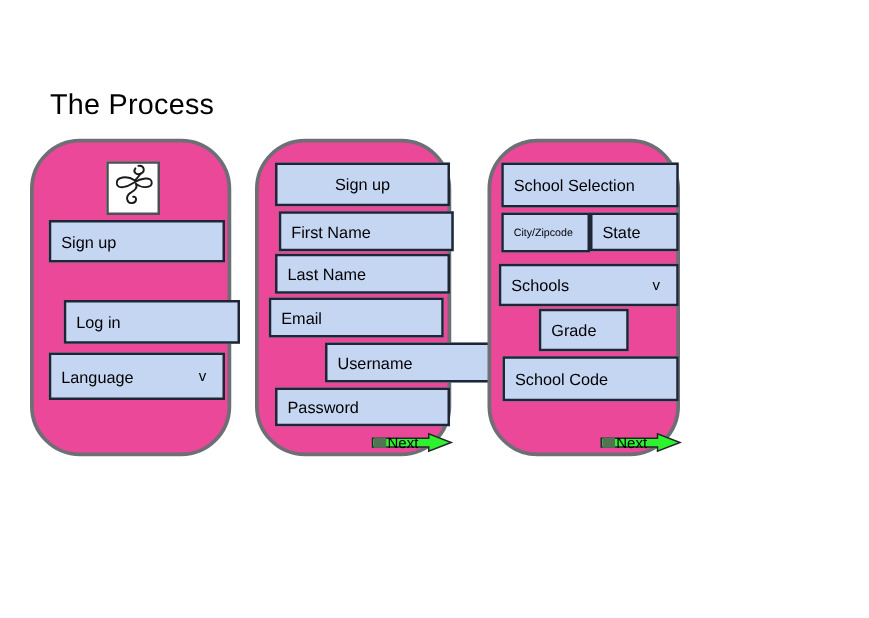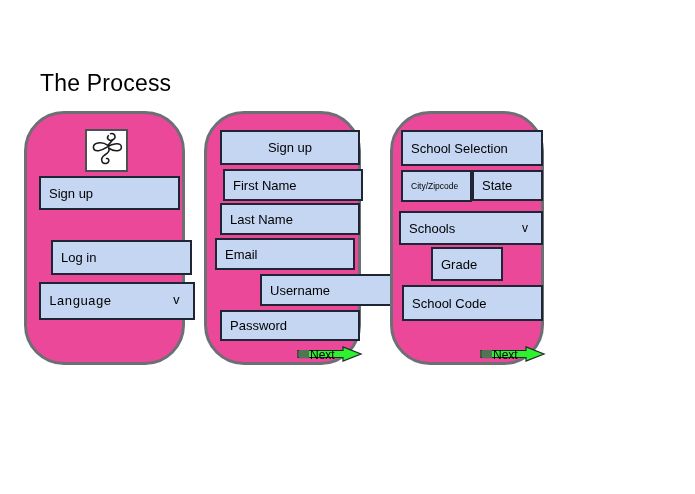--- a/index.html
+++ b/index.html
@@ -61,21 +61,21 @@
     background: #ffffff;
     border: 2px solid #4d4f54;
     display: flex;
     align-items: center;
     justify-content: center;
   }
 
   
   .p1-signup   { left: 12px; top: 62px;  width: 141px; height: 34px; }
   .p1-login    { left: 24px; top: 106px; width: 141px; height: 35px; margin-top: 20px; }
-  .p1-language { left: 12px; top: 168px; width: 156px; height: 38px; font-family: Liberation Mono, monospace; }
+  .p1-language { left: 12px; top: 168px; width: 141px; height: 38px; }
 
   
   .p2-header    { left: 13px; top: 16px;  width: 140px; height: 35px; }
   .p2-firstname { left: 16px; top: 55px;  width: 140px; height: 32px; text-align: right; }
   .p2-lastname  { left: 13px; top: 89px;  width: 140px; height: 32px; }
   .p2-email     { left: 8px; top: 124px; width: 140px; height: 32px; }
   .p2-username  { left: 13px; top: 160px; width: 140px; height: 32px; margin-left: 40px; }
   .p2-password  { left: 13px; top: 196px; width: 140px; height: 31px; }
 
   

